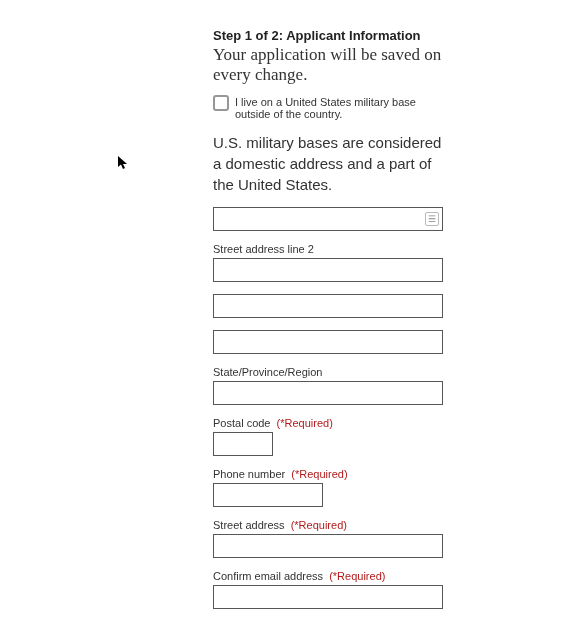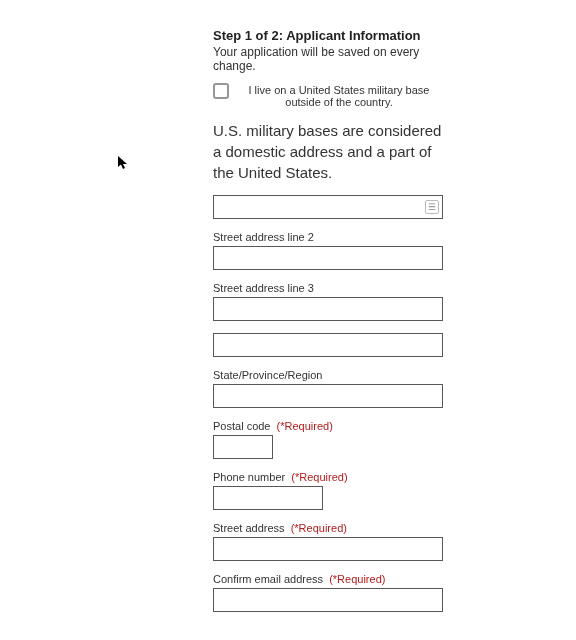--- a/index.html
+++ b/index.html
@@ -17,43 +17,43 @@
       margin-left: 213px;
       padding-top: 28px;
     }
     .step-title {
       font-size: 13px;
       font-weight: 700;
       color: #222;
       margin-bottom: 2px;
     }
     .step-subtitle {
-      font-size: 12px;
+      font-size: 17px;
       color: #333;
       margin-bottom: 10px;
+      font-family: Liberation Serif, serif;
     }
     .checkbox-row {
       display: flex;
       align-items: flex-start;
       margin-bottom: 12px;
     }
     .checkbox {
       width: 16px;
       height: 16px;
       border: 2px solid #979797;
       border-radius: 3px;
       margin-right: 6px;
       flex-shrink: 0;
       background: #fff;
     }
     .checkbox-label {
       font-size: 11px;
       color: #333;
       padding-top: 1px;
-      text-align: center;
     }
     .field-group {
       margin-bottom: 12px;
     }
     .field-label {
       font-size: 11px;
       color: #333;
       margin-bottom: 3px;
       display: block;
     }
@@ -153,21 +153,20 @@
       <span class="input-side-icon">☰</span>
     </div>
   </div>
 
   <div class="field-group">
     <label class="field-label">Street address line 2</label>
     <input type="text" class="text-input" style="">
   </div>
 
   <div class="field-group">
-    <label class="field-label">Street address line 3</label>
     <input type="text" class="text-input" style="">
   </div>
 
   <div class="field-group">
     <input type="text" class="text-input" style="">
   </div>
 
   <div class="field-group">
     <label class="field-label">State/Province/Region</label>
     <input type="text" class="text-input" style="">

